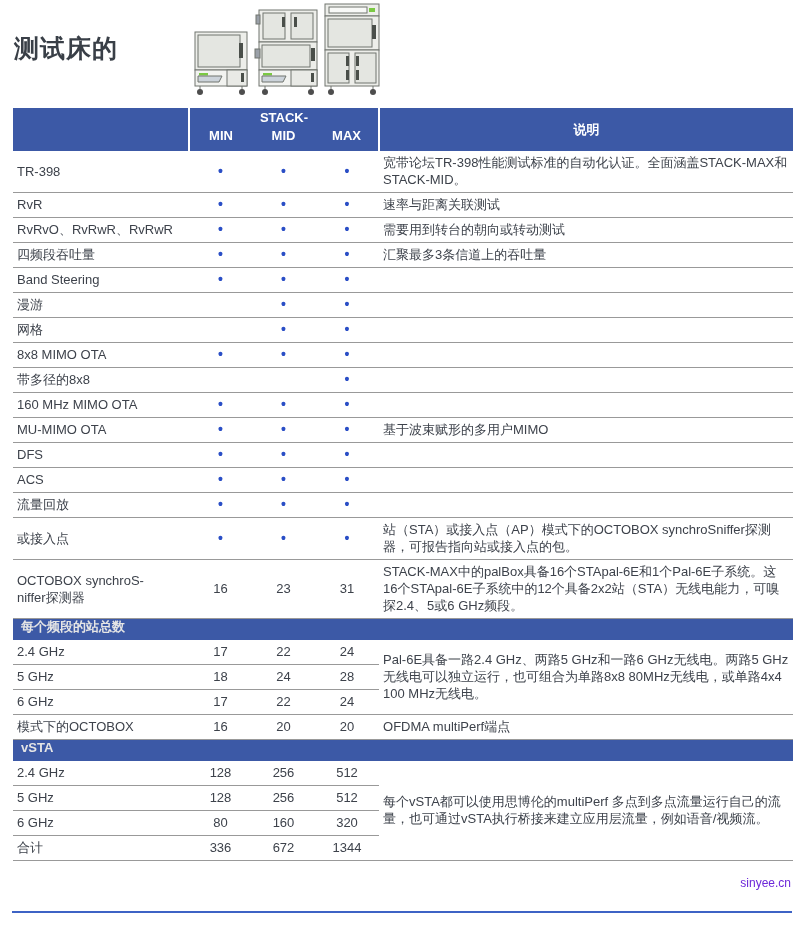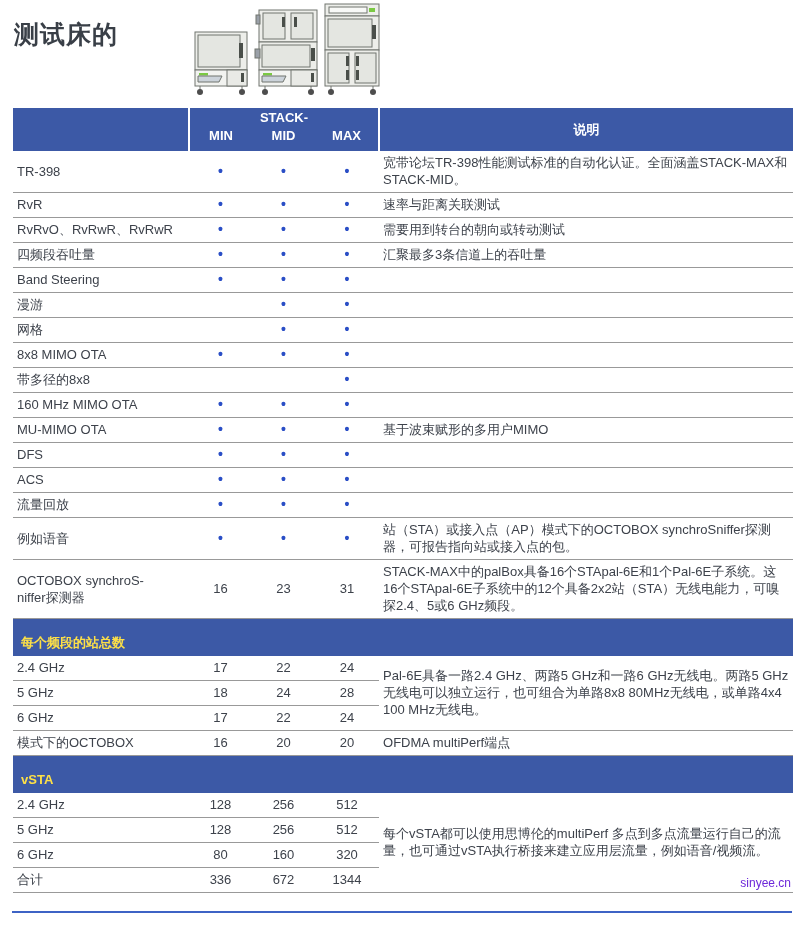--- a/index.html
+++ b/index.html
@@ -4,21 +4,21 @@
 <style>
   html,body{margin:0;padding:0;}
   body{
     width:804px;height:925px;position:relative;background:#ffffff;
     font-family:"Liberation Sans","DejaVu Sans",sans-serif;
     color:#3d424b;overflow:hidden;
   }
   
   .top-area{position:relative;height:108px;}
   .page-title{
-    position:absolute;left:14px;top:20px;
+    position:absolute;left:14px;top:34px;
     font-size:25px;font-weight:bold;color:#393f47;line-height:1.18;
     letter-spacing:1px;
   }
   .cabinets{position:absolute;left:183px;top:2px;}
   
   table.spec{
     position:absolute;left:13px;top:108px;width:780px;
     border-collapse:collapse;table-layout:fixed;
   }
   table.spec th{
@@ -35,22 +35,22 @@
     padding:3px 4px 4px 4px;line-height:17px;
   }
   td.lbl{padding-left:8px;white-space:pre-line;}
   td.val{text-align:center;}
   td.val.dot{color:#2a4ec6;font-size:14px;font-weight:bold;}
   td.desc{
     font-size:12.5px;line-height:1.42;padding-left:8px;padding-right:2px;
     vertical-align:middle;
   }
   tr.section td{
-    background:#3c59a6;color:#fde047;font-weight:bold;font-size:13px;
-    border-bottom:none;padding:16px 8px 5px 8px;line-height:16px;
+    background:#3c59a6;color:#e5e5e5;font-weight:bold;font-size:13px;
+    border-bottom:none;padding:0 8px 5px 8px;line-height:16px;
   }
   
   .footer-site{position:absolute;right:13px;top:876px;font-size:12px;color:#6d28d9;}
   .bottom-line{position:absolute;left:12px;width:780px;top:911px;height:2px;background:#3e63c5;}
 </style>
 </head>
 <body>
 
 <div class="top-area">
   <div class="page-title">
@@ -231,21 +231,21 @@
     <td class="desc"></td>
   </tr>
   <tr>
     <td class="lbl">流量回放</td>
     <td class="val dot">•</td>
     <td class="val dot">•</td>
     <td class="val dot">•</td>
     <td class="desc"></td>
   </tr>
   <tr>
-    <td class="lbl">例如语音</td>
+    <td class="lbl">或接入点</td>
     <td class="val dot">•</td>
     <td class="val dot">•</td>
     <td class="val dot">•</td>
     <td class="desc">站（STA）或接入点（AP）模式下的OCTOBOX synchroSniffer探测器，可报告指向站或接入点的包。</td>
   </tr>
   <tr>
     <td class="lbl">OCTOBOX synchroS-
 niffer探测器</td>
     <td class="val">16</td>
     <td class="val">23</td>

